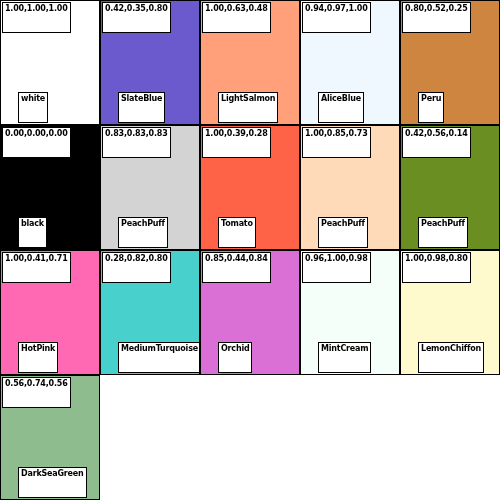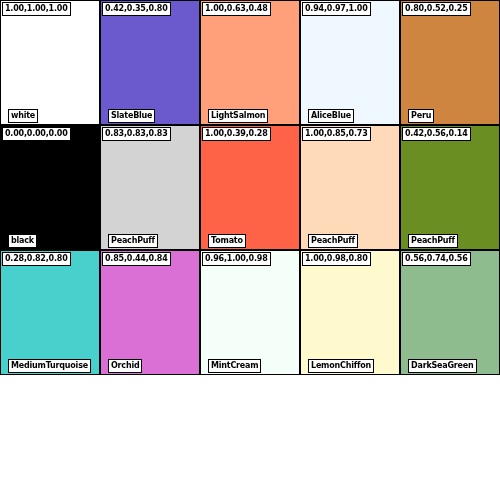--- a/index.html
+++ b/index.html
@@ -44,30 +44,30 @@
   .swatch-rgb,
   .swatch-name {
     position: absolute;
     background: #ffffff;
     color: #000000;
     border: 1px solid #000000;
     box-sizing: border-box;
     font-size: 8px;
     line-height: 10px;
     font-weight: bold;
-    padding: 1px 2px 1px 2px;
+    padding: 1px 2px 18px 2px;
     white-space: nowrap;
     letter-spacing: -0.2px;
   }
   .swatch-rgb {
     left: 1px;
     top: 1px;
   }
   .swatch-name {
-    left: 7px;
+    left: 17px;
     bottom: 1px;
     margin-top: 20px;
   }
 </style>
 </head>
 <body>
 
 <div id="chart-root">
   <div class="swatch-grid">
       <div class="swatch-cell">
@@ -114,20 +114,25 @@
         <div class="swatch-fill" style="background: rgb(255, 218, 185);"></div>
         <div class="swatch-rgb">1.00,0.85,0.73</div>
         <div class="swatch-name">PeachPuff</div>
       </div>
       <div class="swatch-cell">
         <div class="swatch-fill" style="background: rgb(107, 142, 35);"></div>
         <div class="swatch-rgb">0.42,0.56,0.14</div>
         <div class="swatch-name">PeachPuff</div>
       </div>
       <div class="swatch-cell">
+        <div class="swatch-fill" style="background: rgb(255, 105, 180);"></div>
+        <div class="swatch-rgb">1.00,0.41,0.71</div>
+        <div class="swatch-name">HotPink</div>
+      </div>
+      <div class="swatch-cell">
         <div class="swatch-fill" style="background: rgb(72, 209, 204);"></div>
         <div class="swatch-rgb">0.28,0.82,0.80</div>
         <div class="swatch-name">MediumTurquoise</div>
       </div>
       <div class="swatch-cell">
         <div class="swatch-fill" style="background: rgb(218, 112, 214);"></div>
         <div class="swatch-rgb">0.85,0.44,0.84</div>
         <div class="swatch-name">Orchid</div>
       </div>
       <div class="swatch-cell">

